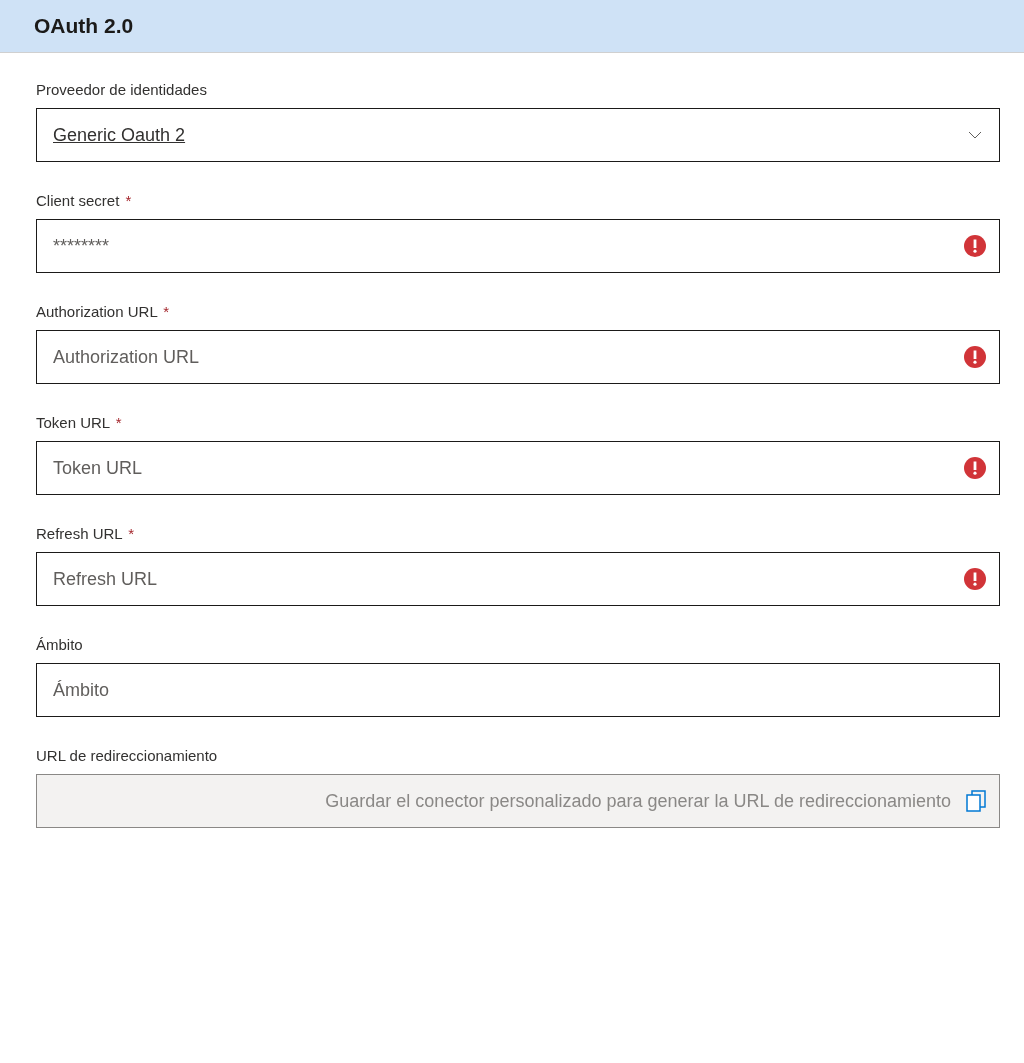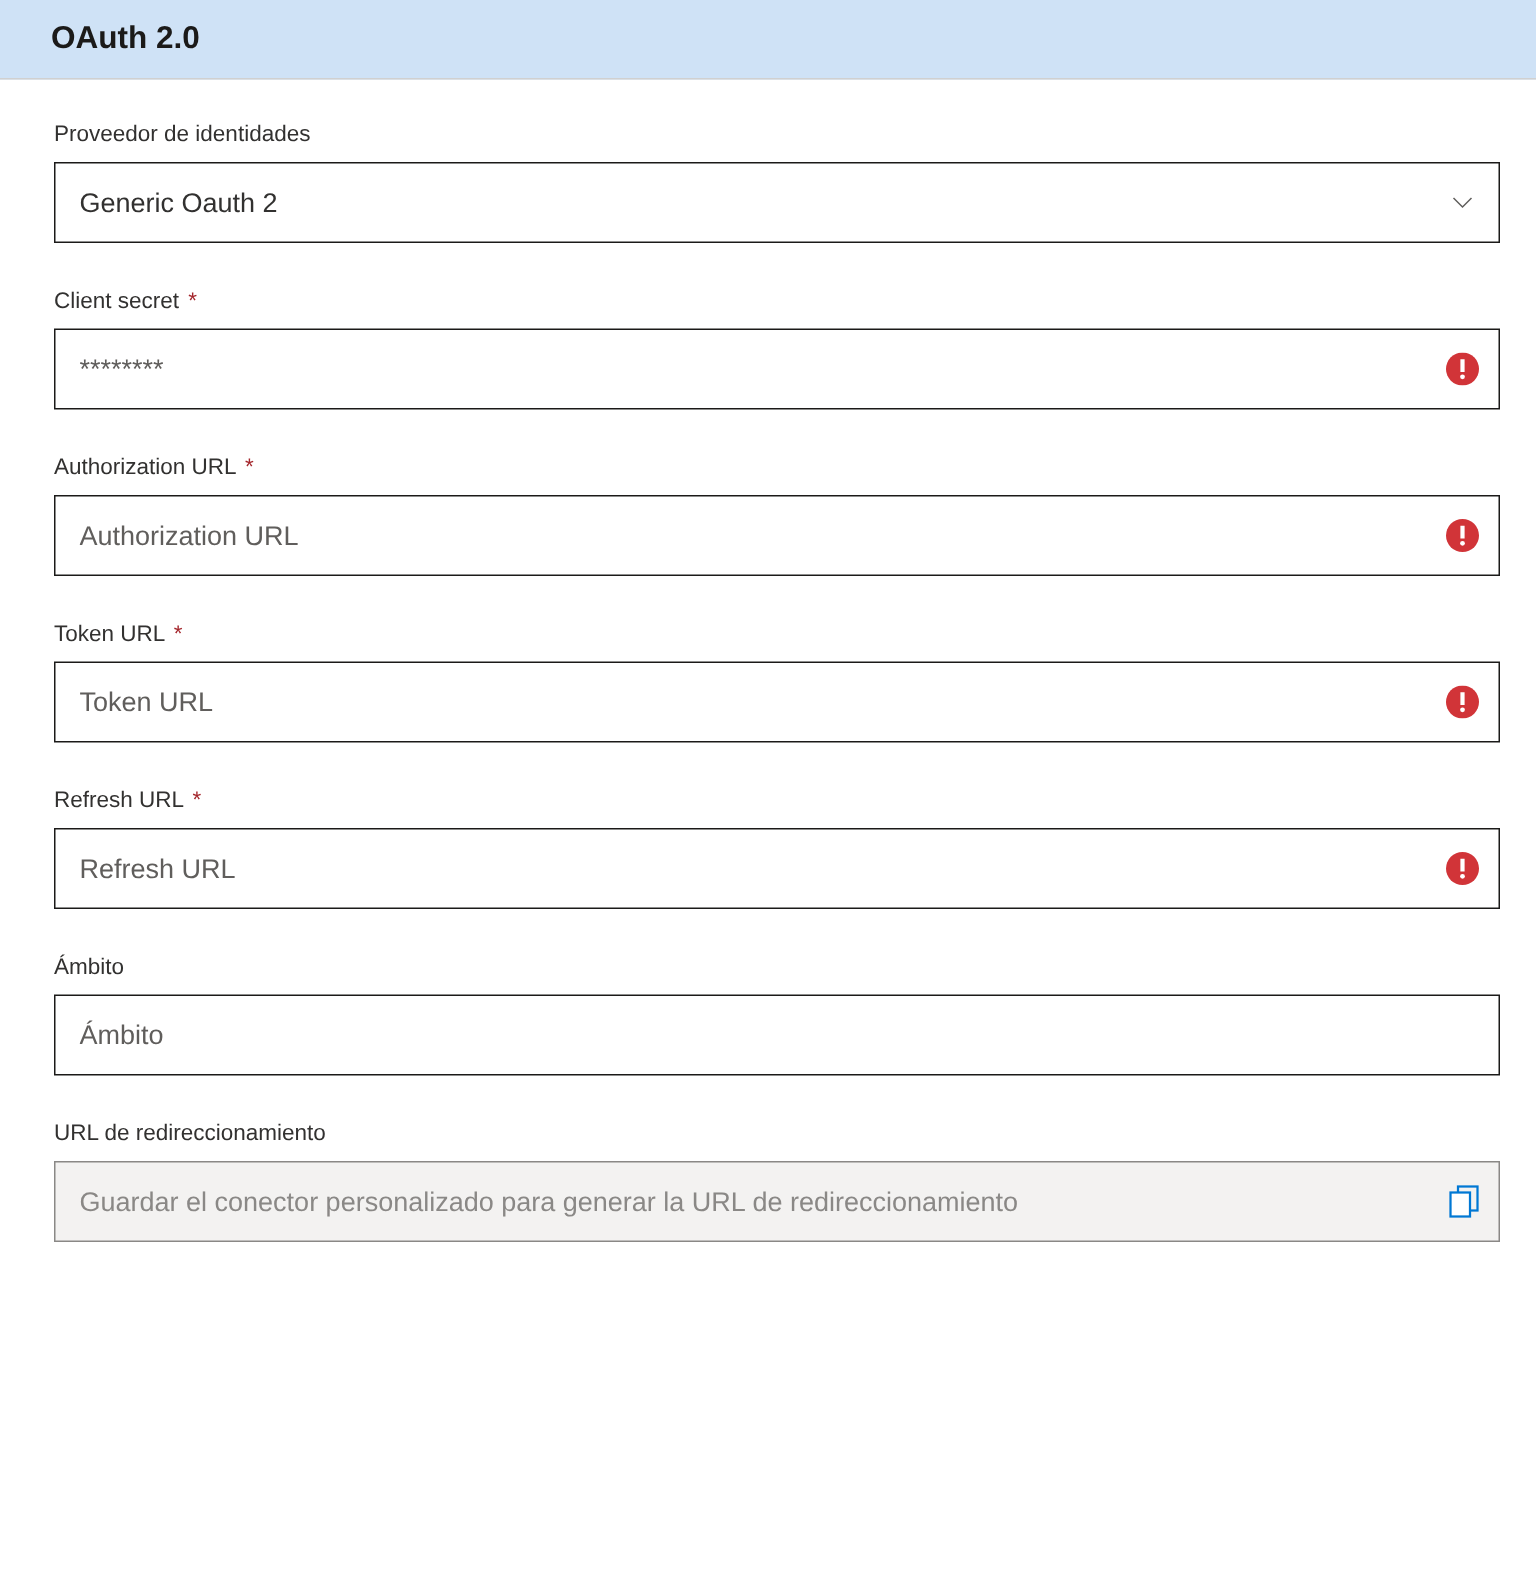--- a/index.html
+++ b/index.html
@@ -50,20 +50,21 @@
     background: #ffffff;
     outline: none;
     font-family: inherit;
   }
   .text-input::placeholder {
     color: #605e5c;
   }
   .select-wrapper {
     position: relative;
     width: 100%;
+    text-decoration: underline;
   }
   .select-input {
     width: 100%;
     height: 54px;
     padding: 0 48px 0 16px;
     border: 1px solid #1b1a19;
     font-size: 18px;
     color: #323130;
     background: #ffffff;
     outline: none;
@@ -92,20 +93,21 @@
   .readonly-input {
     width: 100%;
     height: 54px;
     padding: 0 48px 0 16px;
     border: 1px solid #8a8886;
     font-size: 18px;
     color: #8a8886;
     background: #f3f2f1;
     display: flex;
     align-items: center;
+    justify-content: flex-end;
   }
   .copy-icon {
     position: absolute;
     right: 14px;
     top: 50%;
     transform: translateY(-50%);
     width: 20px;
     height: 22px;
     cursor: pointer;
   }

